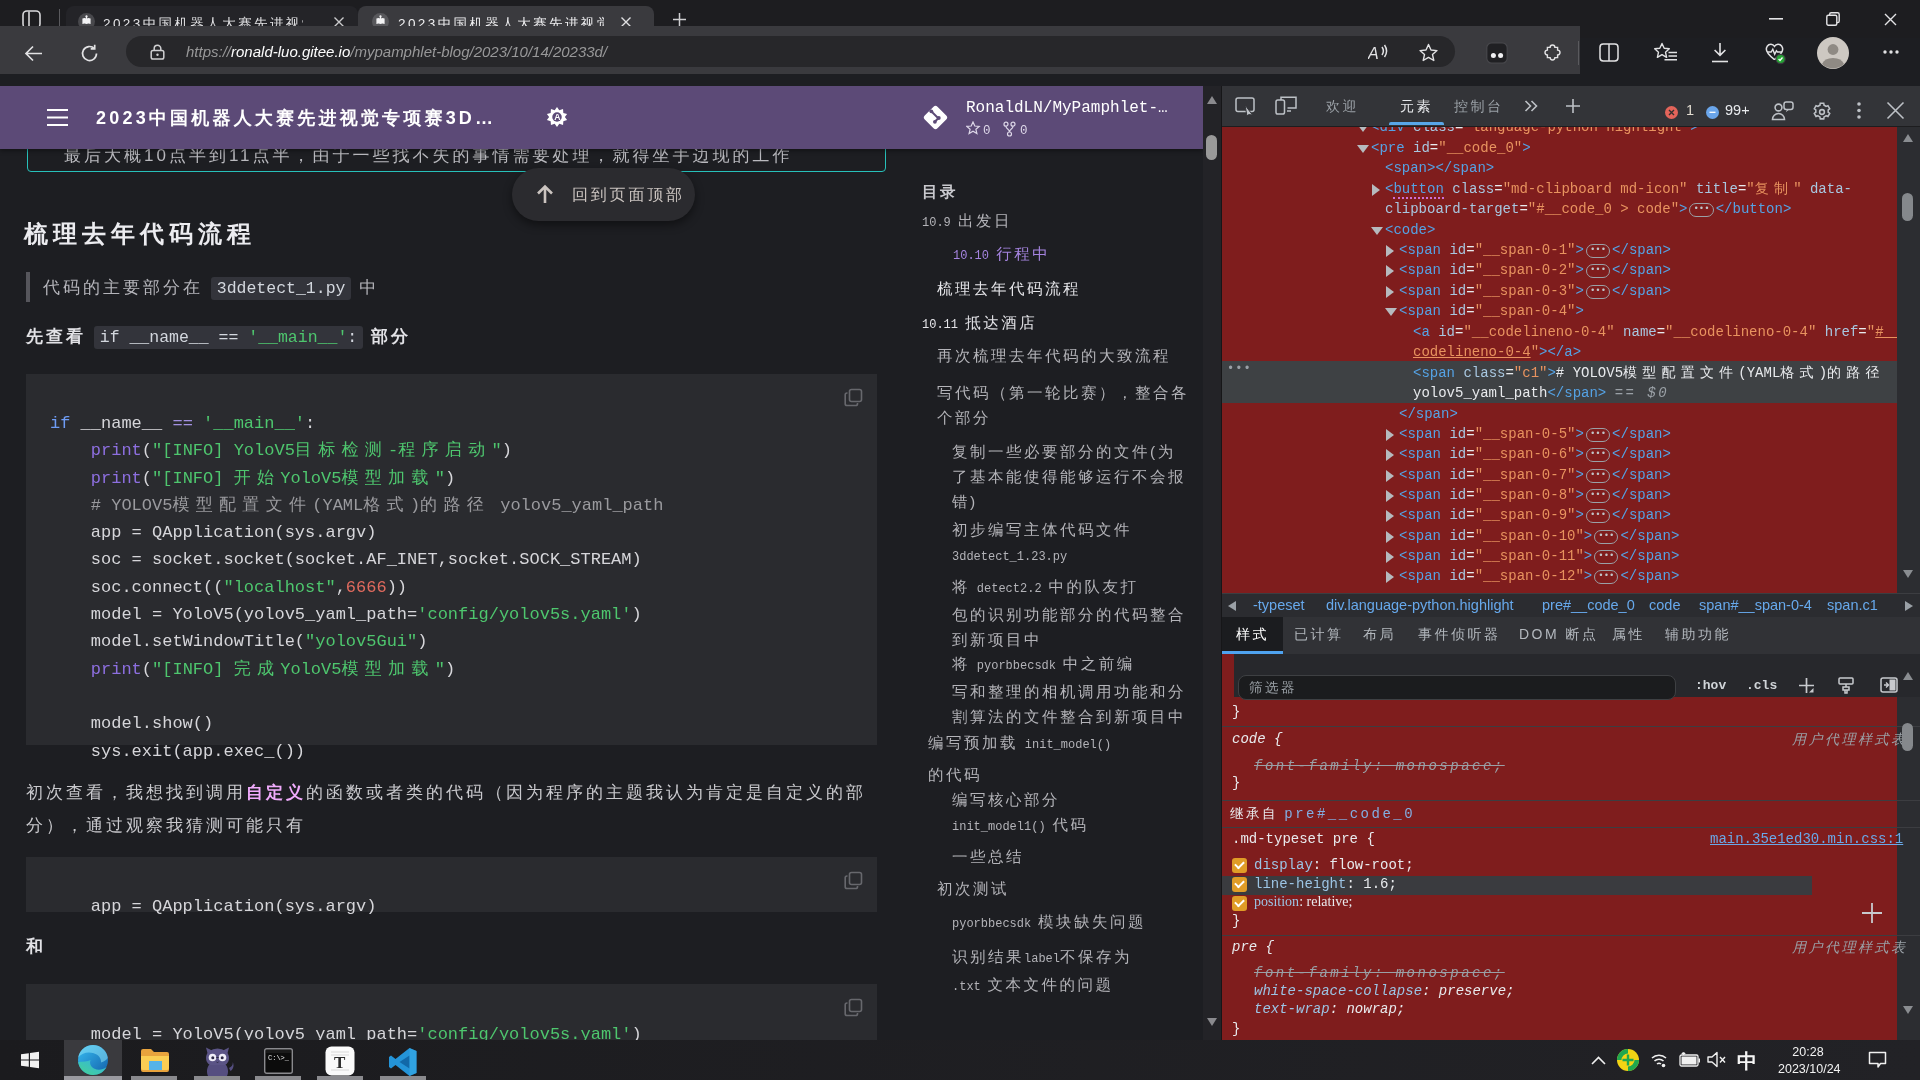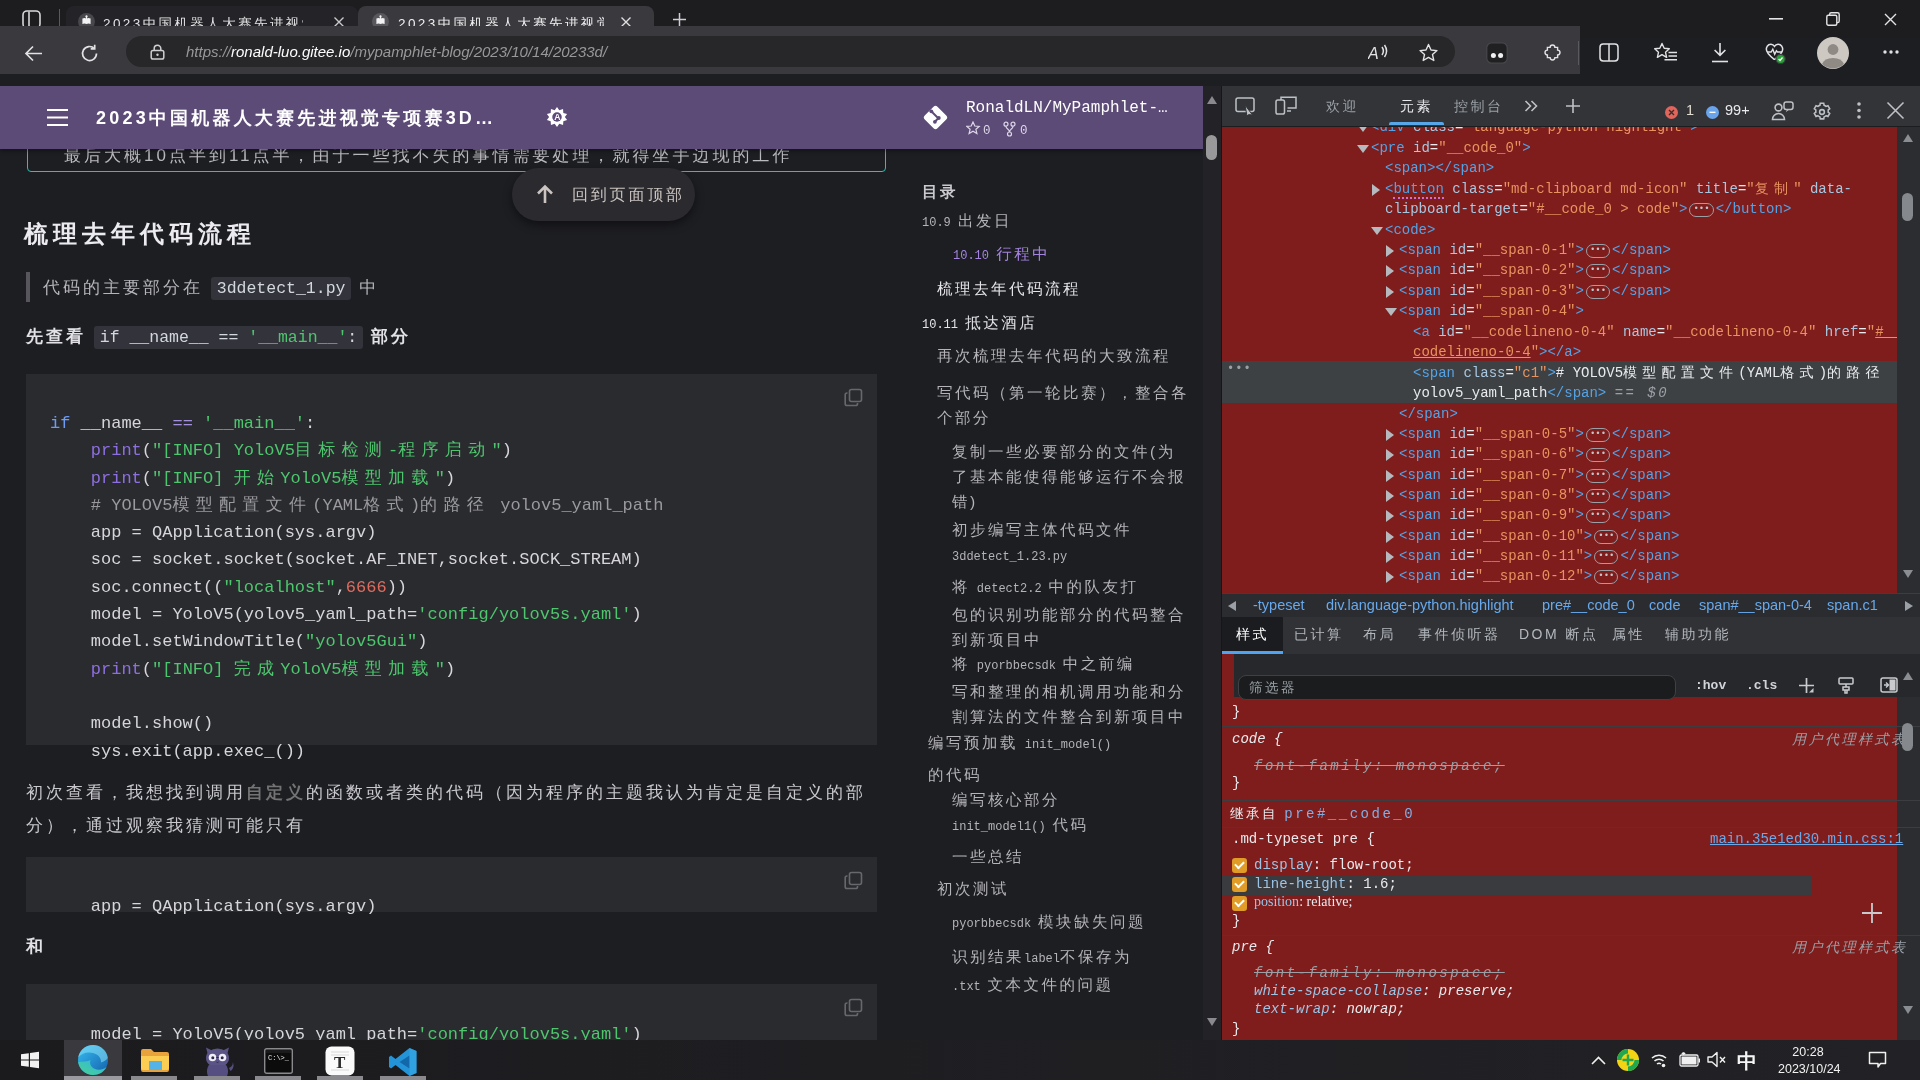--- a/index.html
+++ b/index.html
@@ -259,21 +259,21 @@
     <span class="fn">print</span>(<span class="str">"[INFO] <span class="cj">完成</span>YoloV5<span class="cj">模型加载</span>"</span>)
 
     model.show()
     sys.exit(app.exec_())</div>
     <svg class="copyic" width="19" height="19" viewBox="0 0 19 19">
         <rect x="5.5" y="1.5" width="12" height="12" rx="2" fill="none" stroke="#9a9aa0" stroke-width="1.6"></rect>
         <path d="M3.5 5 H3 a1.8 1.8 0 0 0-1.8 1.8 V15.7 A1.8 1.8 0 0 0 3 17.5 H11.7 a1.8 1.8 0 0 0 1.8-1.8 V15" fill="none" stroke="#9a9aa0" stroke-width="1.6"></path>
       </svg>
   </div>
 
-  <div class="abs body-txt" style="left:26px;top:690px;line-height:33px;color:#c9c9cd;white-space:nowrap;">初次查看，我想找到调用<b style="color:#737373">自定义</b>的函数或者类的代码（因为程序的主题我认为肯定是自定义的部<br>分），通过观察我猜测可能只有</div>
+  <div class="abs body-txt" style="left:26px;top:690px;line-height:33px;color:#c9c9cd;white-space:nowrap;">初次查看，我想找到调用<b style="color:#f0abfc">自定义</b>的函数或者类的代码（因为程序的主题我认为肯定是自定义的部<br>分），通过观察我猜测可能只有</div>
 
   <div class="codeblock" style="top:771px;height:55px;">
     <div class="code abs" style="left:24px;top:13px;">    app = QApplication(sys.argv)</div>
     <svg class="copyic" width="19" height="19" viewBox="0 0 19 19">
         <rect x="5.5" y="1.5" width="12" height="12" rx="2" fill="none" stroke="#9a9aa0" stroke-width="1.6"></rect>
         <path d="M3.5 5 H3 a1.8 1.8 0 0 0-1.8 1.8 V15.7 A1.8 1.8 0 0 0 3 17.5 H11.7 a1.8 1.8 0 0 0 1.8-1.8 V15" fill="none" stroke="#9a9aa0" stroke-width="1.6"></path>
       </svg>
   </div>
 
   <div class="abs body-txt" style="left:26px;top:849px;color:#e2e2e6;"><b>和</b></div>

